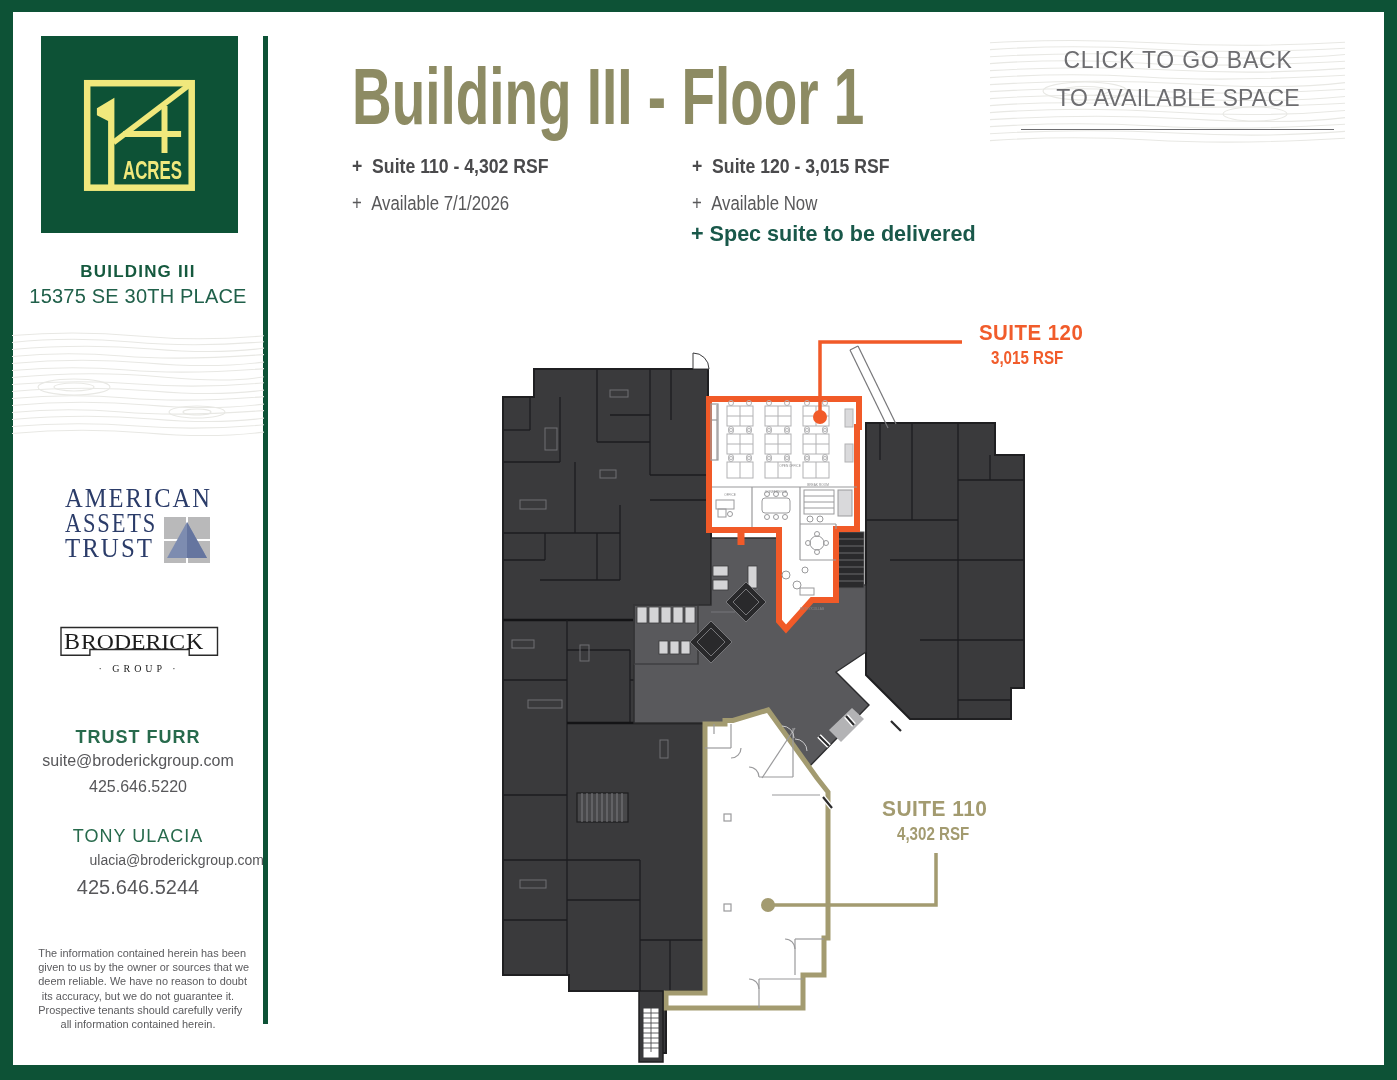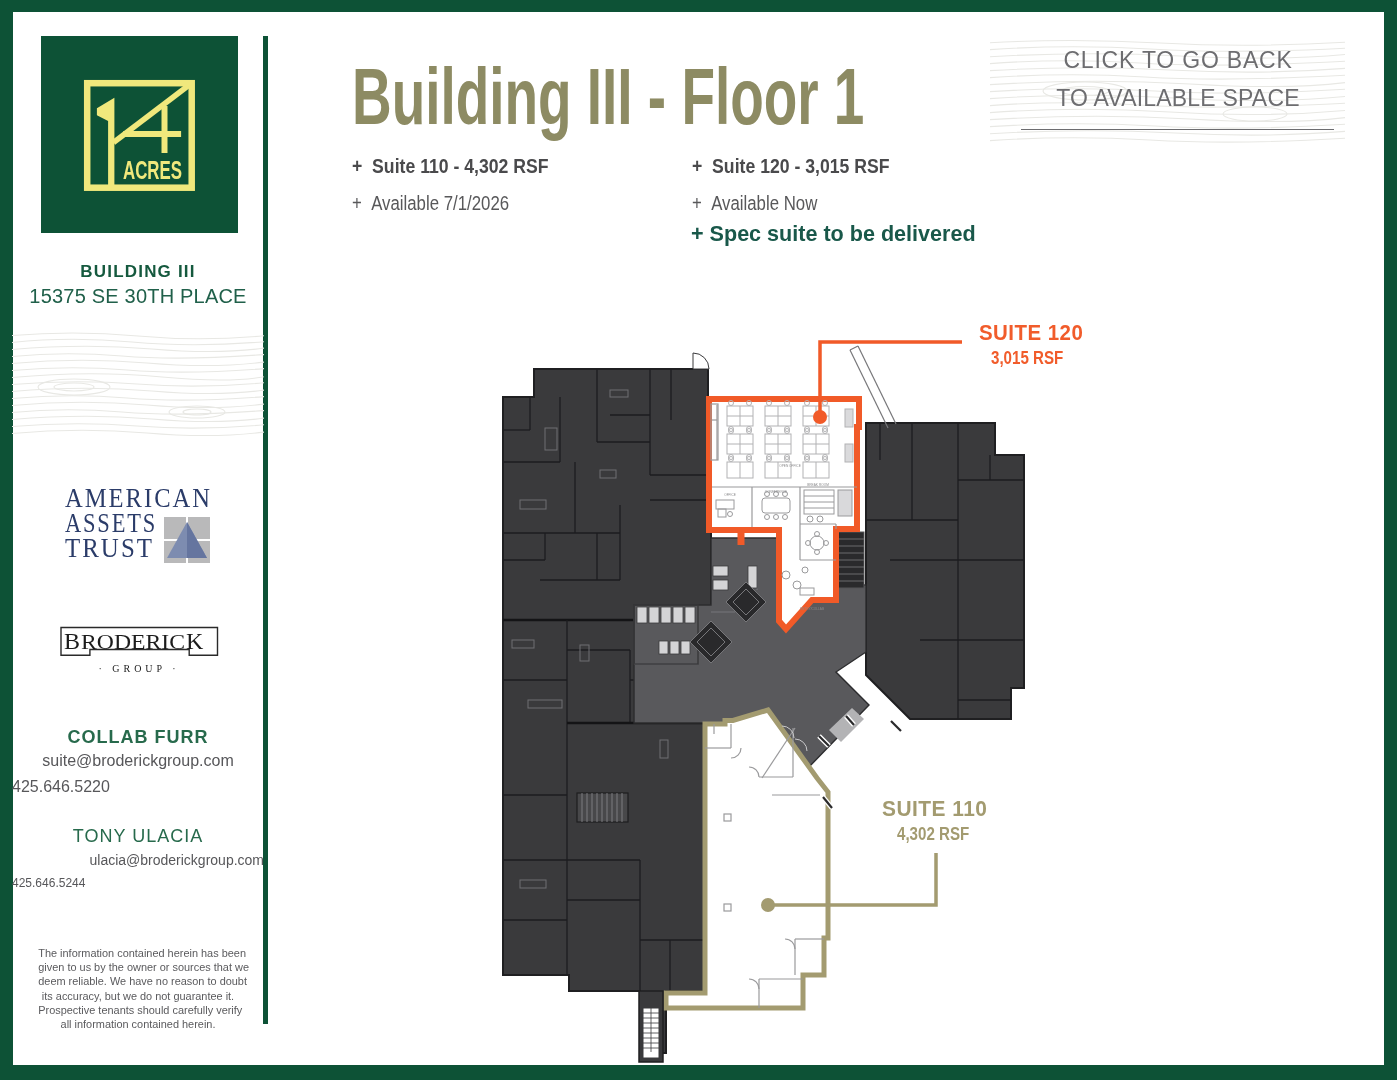--- a/index.html
+++ b/index.html
@@ -99,36 +99,36 @@
 
   <text x="7" y="27" font-family="Liberation Serif, serif" font-size="24" fill="#1c1c1c">B</text>
   <text x="24" y="27" font-family="Liberation Serif, serif" font-size="20" fill="#1c1c1c" textLength="104" lengthAdjust="spacingAndGlyphs">RODERIC</text>
   <text x="129" y="27" font-family="Liberation Serif, serif" font-size="24" fill="#1c1c1c">K</text>
 
   <text x="82" y="50" font-family="Liberation Serif, serif" font-size="10" fill="#1c1c1c" letter-spacing="4" text-anchor="middle">· GROUP ·</text>
 </svg>
 </div>
 
 <div class="abs" style="left:12px;top:727px;width:252px;text-align:center;color:#276a4c;
-     font-size:18px;font-weight:bold;letter-spacing:1px;">COLLAB FURR</div>
+     font-size:18px;font-weight:bold;letter-spacing:1px;">TRUST FURR</div>
 
 <div class="abs" style="left:12px;top:752px;width:252px;text-align:center;color:#57575a;
      font-size:16px;">suite@broderickgroup.com</div>
 
-<div class="abs" style="left:12px;top:778px;width:252px;color:#57575a;
+<div class="abs" style="left:12px;top:778px;width:252px;text-align:center;color:#57575a;
      font-size:16px;">425.646.5220</div>
 
 <div class="abs" style="left:12px;top:826px;width:252px;text-align:center;color:#276a4c;
      font-size:18px;font-weight:normal;letter-spacing:1px;">TONY ULACIA</div>
 
 <div class="abs" style="left:12px;top:852px;width:252px;text-align:right;color:#57575a;
      font-size:14px;">ulacia@broderickgroup.com</div>
 
-<div class="abs" style="left:12px;top:876px;width:252px;color:#57575a;
-     font-size:12px;">425.646.5244</div>
+<div class="abs" style="left:12px;top:876px;width:252px;text-align:center;color:#57575a;
+     font-size:20px;">425.646.5244</div>
 
 <div class="abs" style="left:33px;top:946px;width:210px;text-align:center;color:#5a5a5d;
      font-size:11.5px;line-height:14.2px;transform:scaleX(0.95);transform-origin:center top;white-space:nowrap;">The information contained herein has been<br>given to us by the owner or sources that we<br>deem reliable. We have no reason to doubt<br>its accuracy, but we do not guarantee it.<br>Prospective tenants should carefully verify<br>all information contained herein.</div>
 
 <div class="abs" style="left:352px;top:51px;color:#8d8b63;font-weight:bold;font-size:79px;
      transform:scaleX(0.695);transform-origin:left top;white-space:nowrap;">Building III - Floor 1</div>
 
 <div class="abs" style="left:352px;top:154px;color:#4a4a4c;font-size:21px;font-weight:bold;transform:scaleX(0.84);transform-origin:left top;white-space:nowrap;">+&nbsp;&nbsp;Suite 110 - 4,302 RSF</div>
 
 <div class="abs" style="left:352px;top:192px;color:#58585a;font-size:20px;transform:scaleX(0.84);transform-origin:left top;white-space:nowrap;">+&nbsp;&nbsp;Available 7/1/2026</div>

